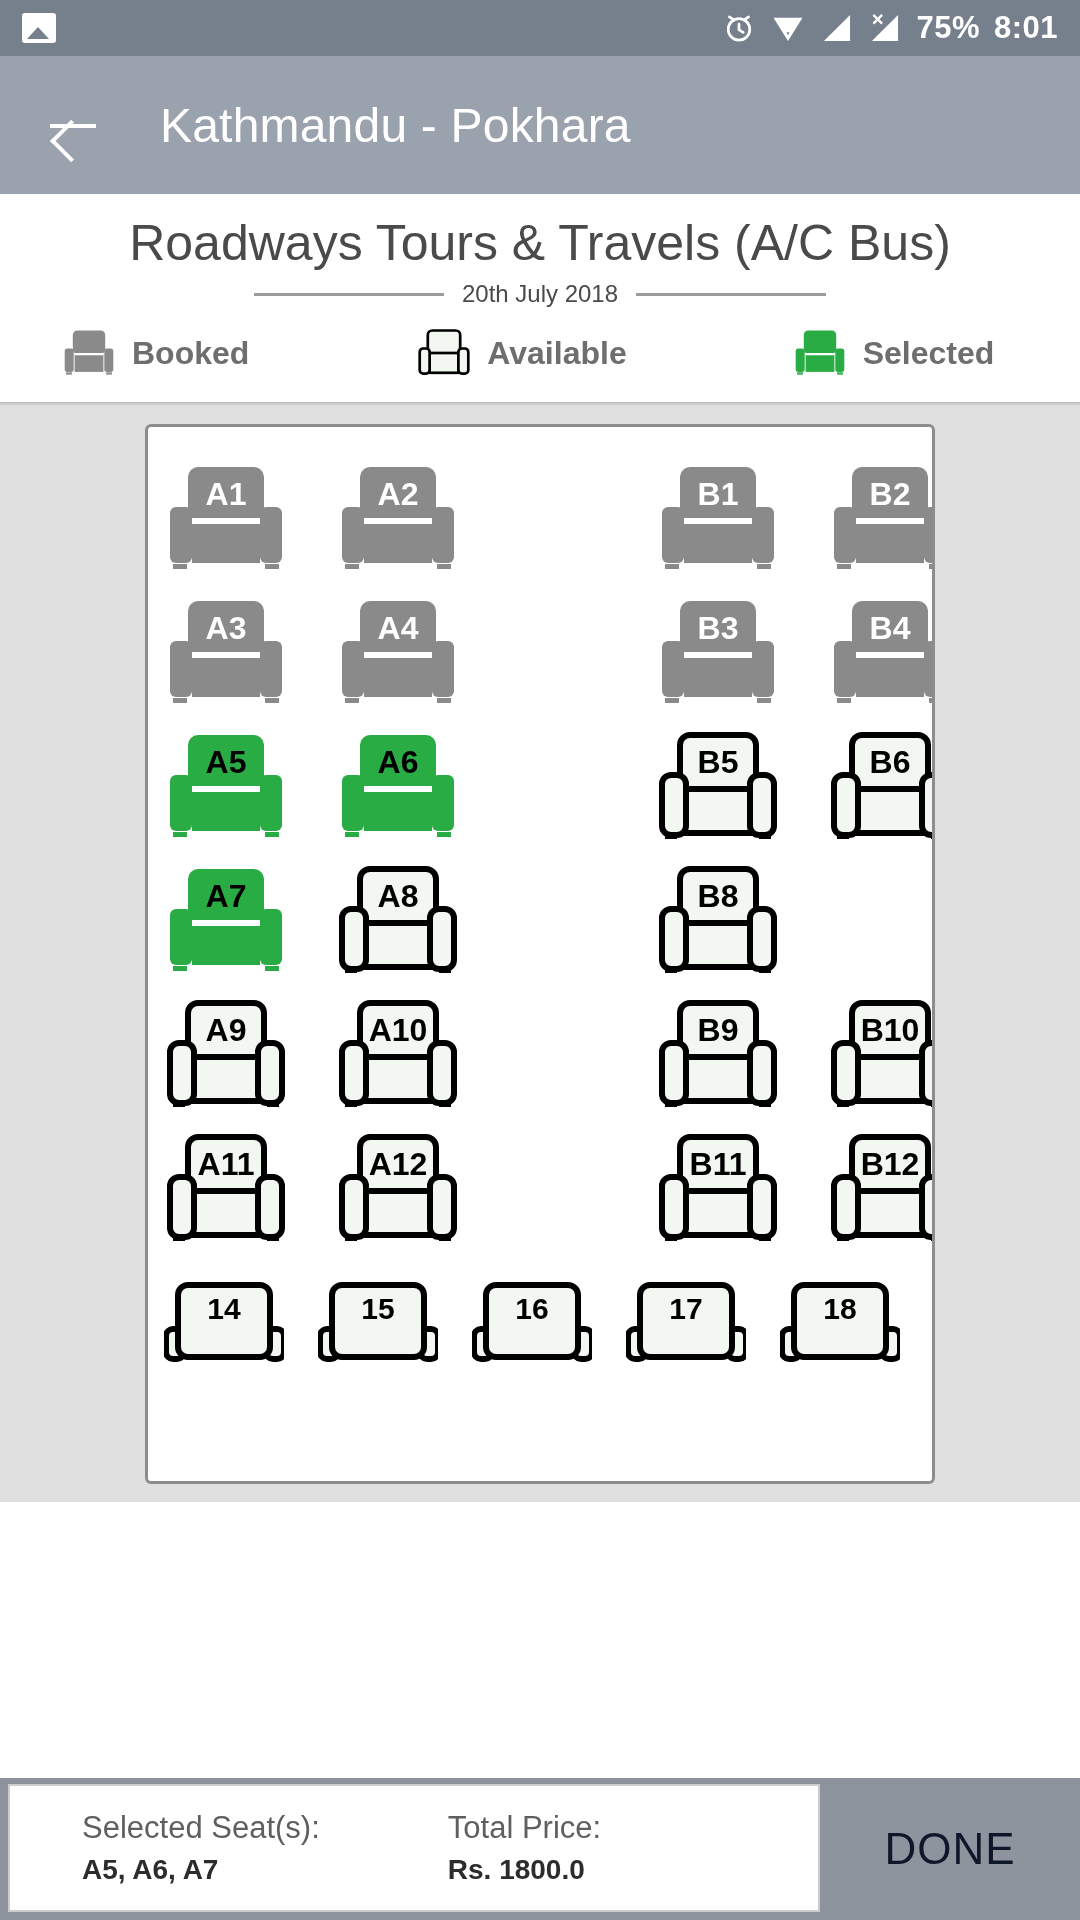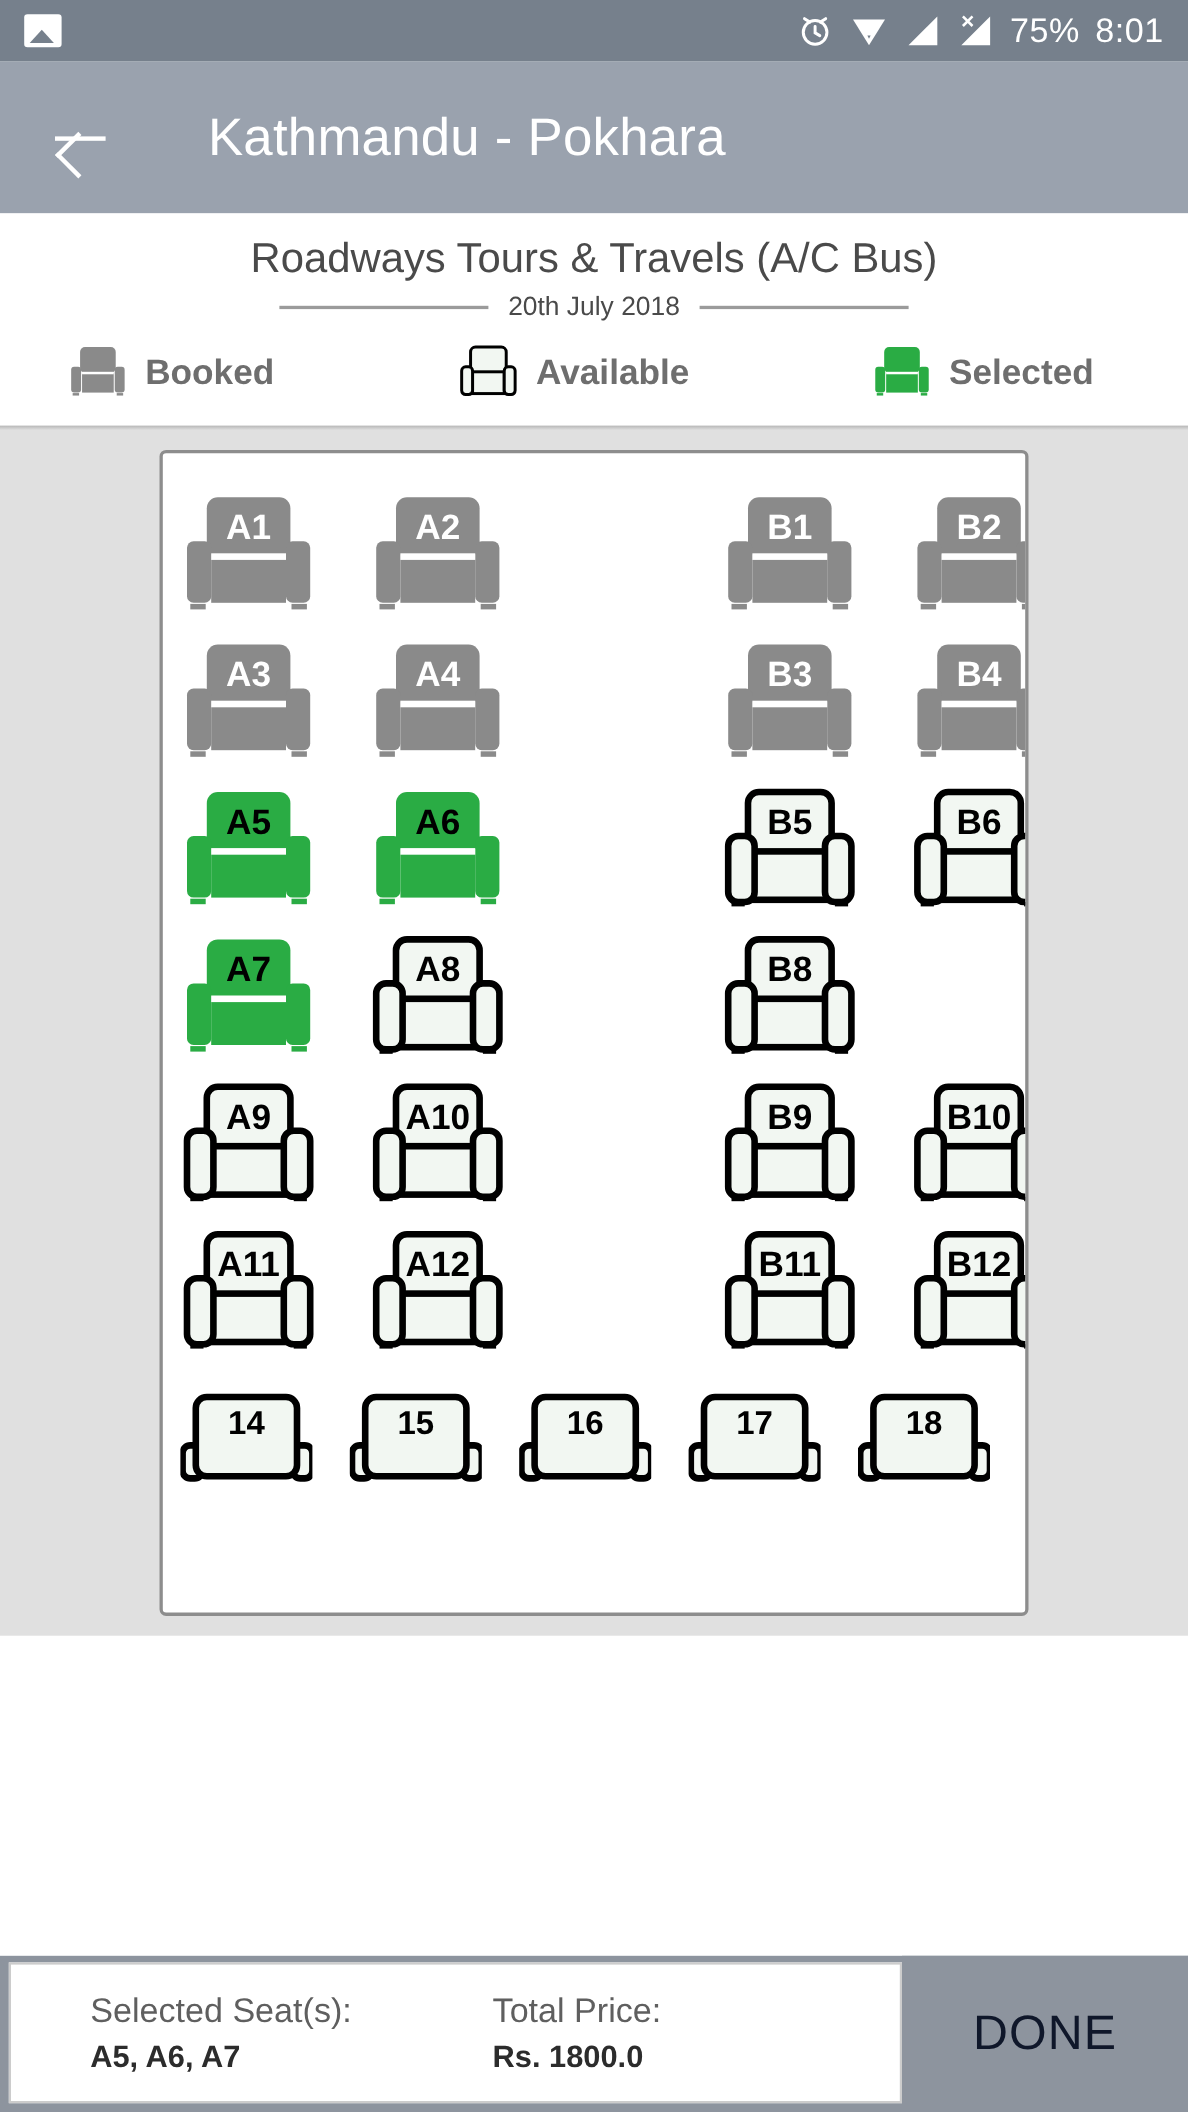--- a/index.html
+++ b/index.html
@@ -18,39 +18,39 @@
     padding: 0 22px;
     color: #ffffff;
   }
   .sb-left { display: flex; align-items: center; gap: 12px; }
   .sb-right {
     margin-left: auto; display: flex; align-items: center; gap: 14px;
   }
   .sb-text {
     font-size: 31px; color: #ffffff; letter-spacing: .5px;
     font-family: "Liberation Sans", sans-serif;
+    font-weight: bold;
   }
   .img-icon {
     width: 34px; height: 30px; background: #ffffff; border-radius: 3px;
     position: relative; overflow: hidden;
   }
   .img-icon::after {
     content: ""; position: absolute; left: 5px; bottom: 4px;
     width: 0; height: 0;
     border-left: 11px solid transparent; border-right: 11px solid transparent;
     border-bottom: 12px solid #76808c;
   }
 
   
   .appbar {
     height: 138px; width: 100%;
     background: #9aa2ae;
     display: flex; align-items: center;
     padding-left: 46px;
-    gap: 29px;
   }
   .back-arrow {
     width: 54px; height: 54px; position: relative; cursor: pointer;
     flex: 0 0 auto;
   }
   .back-arrow::before {
     content: ""; position: absolute; left: 4px; top: 26px;
     width: 46px; height: 4px; background: #ffffff;
   }
   .back-arrow::after {
@@ -63,21 +63,21 @@
     margin-left: 60px; color: #ffffff;
     font-size: 48px; font-weight: 400; letter-spacing: .2px;
   }
 
   
   .info {
     background: #ffffff; width: 100%;
     padding: 14px 0 12px 0;
   }
   .bus-name {
-    text-align: center; font-size: 38px; color: #4a4a4a;
+    text-align: center; font-size: 50px; color: #4a4a4a;
     font-weight: 400; padding: 6px 0 2px 0;
   }
   .date-row {
     display: flex; align-items: center; justify-content: center;
     gap: 18px; padding: 6px 0 4px 0;
   }
   .date-rule { height: 3px; background: #9b9b9b; width: 190px; }
   .date-text { font-size: 24px; color: #4a4a4a; }
 
   .legend {

